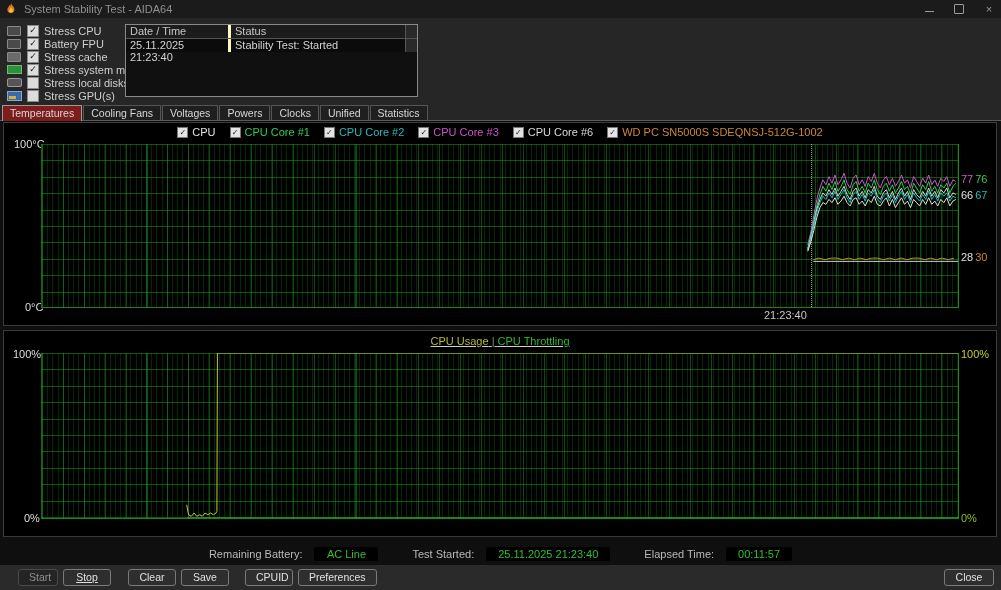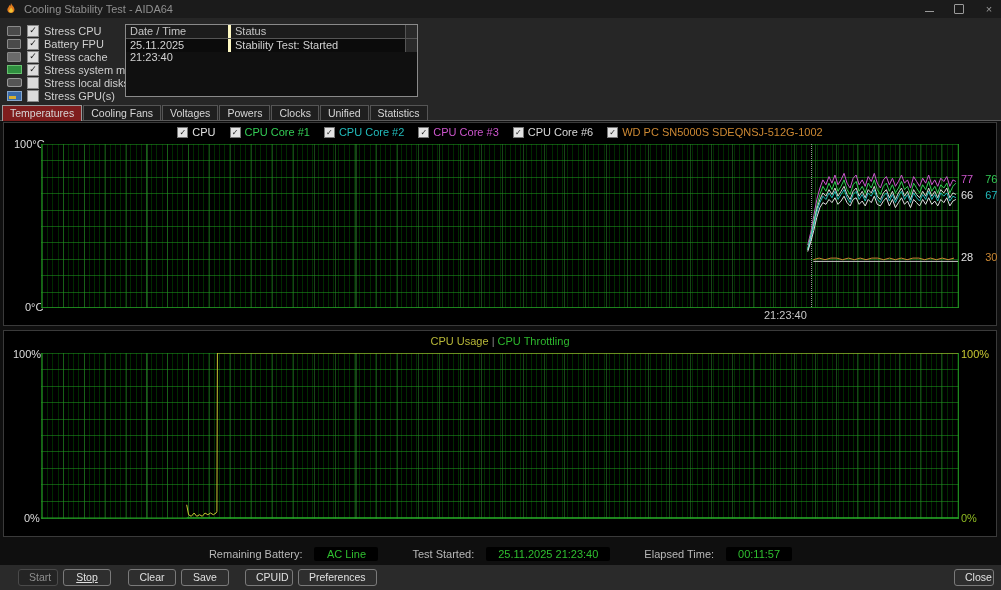--- a/index.html
+++ b/index.html
@@ -53,42 +53,42 @@
       repeating-linear-gradient(to bottom, rgba(30,150,30,.55) 0 1px, transparent 1px 16.4px),
       repeating-linear-gradient(to right, rgba(60,180,60,.38) 0 1px, transparent 1px 20.9px),
       repeating-linear-gradient(to right, rgba(0,130,0,.33) 0 1px, transparent 1px 5.2px);
     border-left:1px solid rgba(40,160,40,.5);border-right:1px solid rgba(40,160,40,.6);border-bottom:1px solid rgba(40,160,40,.6);
     box-sizing:border-box;}
   .plot svg{position:absolute;left:0;top:0;width:100%;height:100%;}
   .plot-temp{left:37px;top:21px;width:918px;height:164px;}
   .plot-usage{left:37px;top:22px;width:918px;height:166px;}
   .axlab{position:absolute;color:#dcdcdc;font-size:11px;}
   .marker{position:absolute;top:0;bottom:0;border-left:1px dotted #c8c8c8;opacity:.75;}
-  .vlabels{position:absolute;left:957px;font-size:11px;display:flex;gap:12px;}
-  .usage-title{position:absolute;left:0;top:4px;width:100%;text-align:center;font-size:11px;}
+  .vlabels{position:absolute;left:957px;font-size:11px;display:flex;gap:2px;}
+  .usage-title{position:absolute;left:0;top:4px;width:100%;text-align:center;font-size:11px;text-decoration:underline;}
   
   .statusrow{position:absolute;left:0;top:545px;width:100%;height:18px;display:flex;justify-content:center;align-items:center;gap:12px;color:#b8b8b8;}
   .statbox{background:#000;color:#2fbf2f;padding:1px 12px;border-radius:2px;min-width:40px;text-align:center;}
   .gap-l{margin-left:22px;}
   .btnrow{position:absolute;left:0;top:565px;width:100%;height:25px;background:#2a2a2a;display:flex;align-items:center;}
   .btn{height:17px;line-height:15px;padding:0 10px;background:#2e2e2e;border:1px solid #7a7a7a;border-radius:3px;
        color:#e0e0e0;font-size:10.5px;text-align:center;box-sizing:border-box;}
   .btn.disabled{border-color:#4a4a4a;background:#242424;color:#8f8f8f;}
 </style>
 </head>
 <body>
 
 <div class="win">
 
   <div class="titlebar">
     <svg class="flame" viewBox="0 0 16 16">
       <path d="M8 1 C9 4 12 5 12 9 A4.2 4.2 0 0 1 3.8 9 C3.8 6.5 6 6 6 3.5 C7 4.5 7.5 5 8 1 Z" fill="#e07a1d"></path>
       <path d="M8 6 C9 8 10.3 8.4 10.3 10.3 A2.4 2.4 0 0 1 5.6 10.3 C5.6 8.8 7.4 8.4 8 6 Z" fill="#f2c234"></path>
     </svg>
-    <span class="title-text">Cooling Stability Test - AIDA64</span>
+    <span class="title-text">System Stability Test - AIDA64</span>
     <div class="win-controls">
       <span class="wc">
           <span class="wc-min"></span>
         </span>
       <span class="wc">
           <span class="wc-restore"></span>
         </span>
       <span class="wc">×</span>
     </div>
   </div>
@@ -251,16 +251,16 @@
     <span class="statbox">00:11:57</span>
   </div>
 
   <div class="btnrow">
     <span class="btn disabled" style="margin-left:18px;width:40px;">Start</span>
     <span class="btn" style="margin-left:5px;width:48px;text-decoration:underline;">Stop</span>
     <span class="btn" style="margin-left:17px;width:48px;">Clear</span>
     <span class="btn" style="margin-left:5px;width:48px;">Save</span>
     <span class="btn" style="margin-left:16px;width:48px;">CPUID</span>
     <span class="btn" style="margin-left:5px;">Preferences</span>
-    <span class="btn" style="margin-left:auto;margin-right:7px;width:40px;">Close</span>
+    <span class="btn" style="margin-left:auto;margin-right:7px;width:50px;">Close</span>
   </div>
 
 </div>
 
 </body></html>

